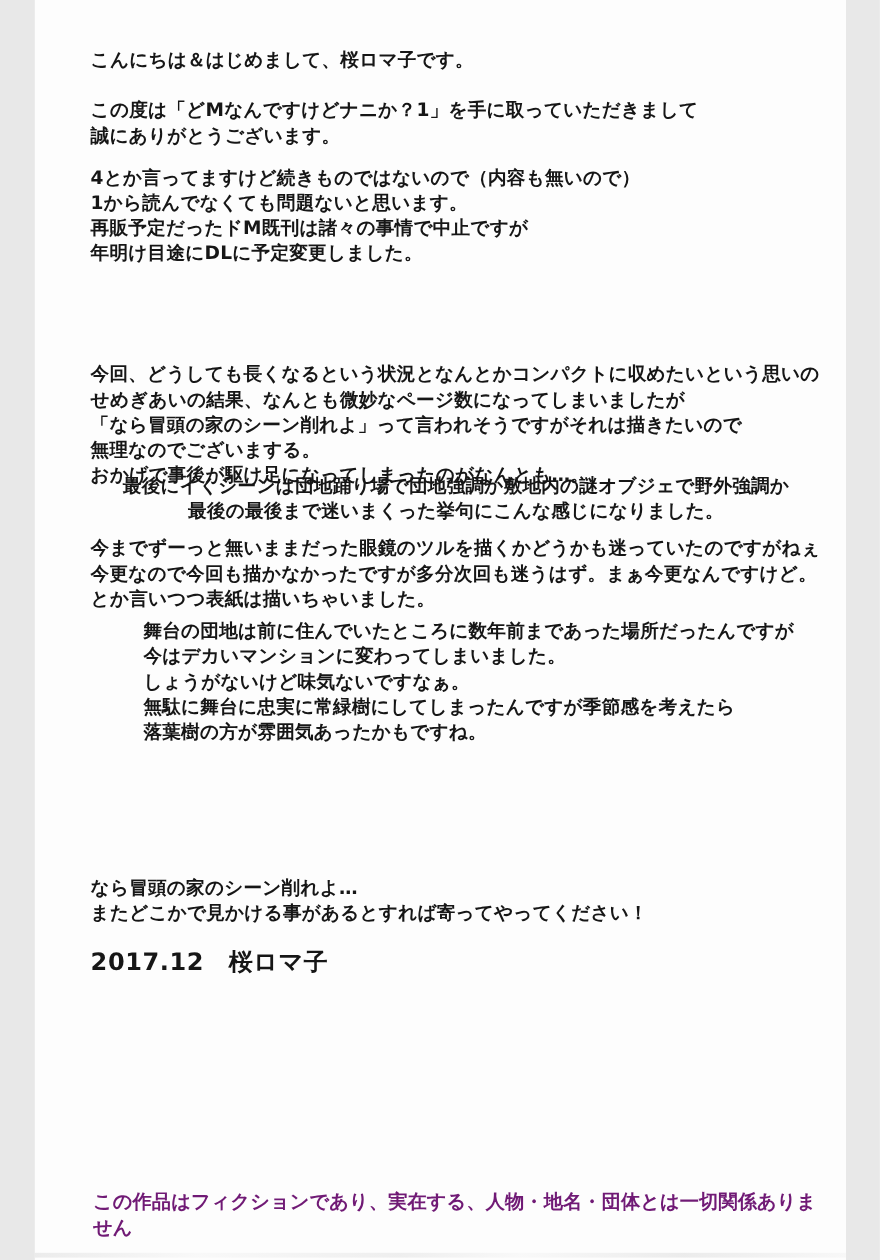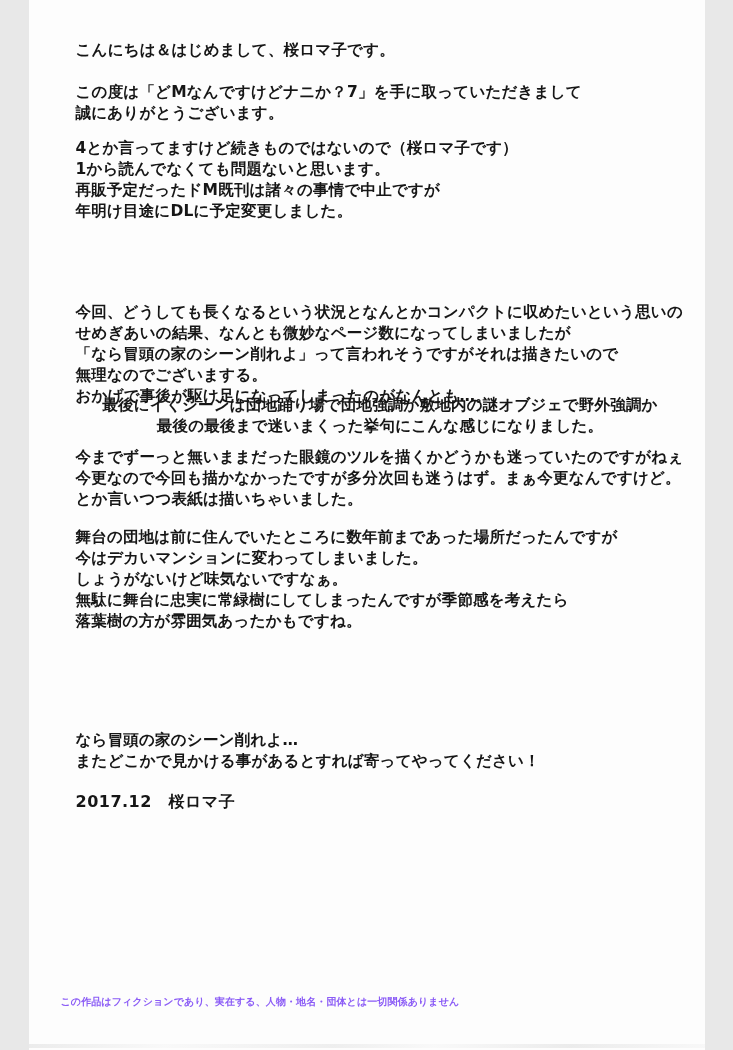--- a/index.html
+++ b/index.html
@@ -24,31 +24,31 @@
     font-size: 15.5px;
     line-height: 21px;
     font-weight: 700;
     letter-spacing: 0.2px;
     white-space: pre-line;
   }
   .signature {
     position: absolute;
     left: 47px;
     color: #161616;
-    font-size: 16px;
+    font-size: 20px;
     line-height: 21px;
     font-weight: 700;
     letter-spacing: 0.5px;
   }
   .disclaimer {
     position: absolute;
-    left: 32px;
+    left: 49px;
     right: 10px;
-    color: #8b5cf6;
-    font-size: 10px;
+    color: #701a75;
+    font-size: 16px;
     line-height: 21px;
     font-weight: 700;
     letter-spacing: 0.1px;
     white-space: pre-line;
   }
   .scan-artifact {
     position: absolute;
     left: 0;
     bottom: 2px;
     width: 100%;
@@ -62,42 +62,42 @@
       rgba(120,120,120,0.04) 100%);
   }
 </style>
 </head>
 <body>
 
 <div class="page">
 
   <div class="para" style="top: 40px;">こんにちは＆はじめまして、桜ロマ子です。</div>
 
-  <div class="para" style="top: 82px;">この度は「どMなんですけどナニか？7」を手に取っていただきまして
+  <div class="para" style="top: 82px;">この度は「どMなんですけどナニか？1」を手に取っていただきまして
 誠にありがとうございます。</div>
 
-  <div class="para" style="top: 138px;">4とか言ってますけど続きものではないので（桜ロマ子です）
+  <div class="para" style="top: 138px;">4とか言ってますけど続きものではないので（内容も無いので）
 1から読んでなくても問題ないと思います。
 再販予定だったドM既刊は諸々の事情で中止ですが
 年明け目途にDLに予定変更しました。</div>
 
   <div class="para" style="top: 263px; margin-top: 39px;">今回、どうしても長くなるという状況となんとかコンパクトに収めたいという思いの
 せめぎあいの結果、なんとも微妙なページ数になってしまいましたが
 「なら冒頭の家のシーン削れよ」って言われそうですがそれは描きたいので
 無理なのでございまする。
 おかげで事後が駆け足になってしまったのがなんとも…。</div>
 
   <div class="para" style="top: 395px; text-align: center;">最後にイくシーンは団地踊り場で団地強調か敷地内の謎オブジェで野外強調か
 最後の最後まで迷いまくった挙句にこんな感じになりました。</div>
 
   <div class="para" style="top: 447px;">今までずーっと無いままだった眼鏡のツルを描くかどうかも迷っていたのですがねぇ
 今更なので今回も描かなかったですが多分次回も迷うはず。まぁ今更なんですけど。
 とか言いつつ表紙は描いちゃいました。</div>
 
-  <div class="para" style="top: 527px;">舞台の団地は前に住んでいたところに数年前まであった場所だったんですが
+  <div class="para" style="top: 516px; margin-left: 44px;">舞台の団地は前に住んでいたところに数年前まであった場所だったんですが
 今はデカいマンションに変わってしまいました。
 しょうがないけど味気ないですなぁ。
 無駄に舞台に忠実に常緑樹にしてしまったんですが季節感を考えたら
 落葉樹の方が雰囲気あったかもですね。</div>
 
 
   <div class="para" style="top: 730px;">なら冒頭の家のシーン削れよ…
 またどこかで見かける事があるとすれば寄ってやってください！</div>
 
   <div class="signature" style="top: 791px;">2017.12　桜ロマ子</div>

